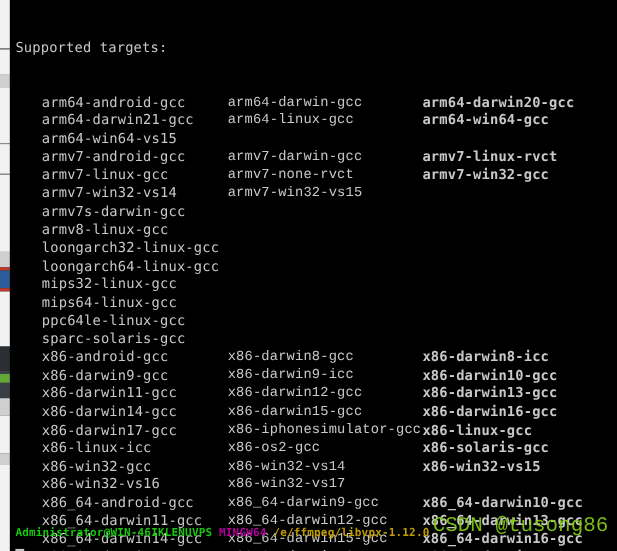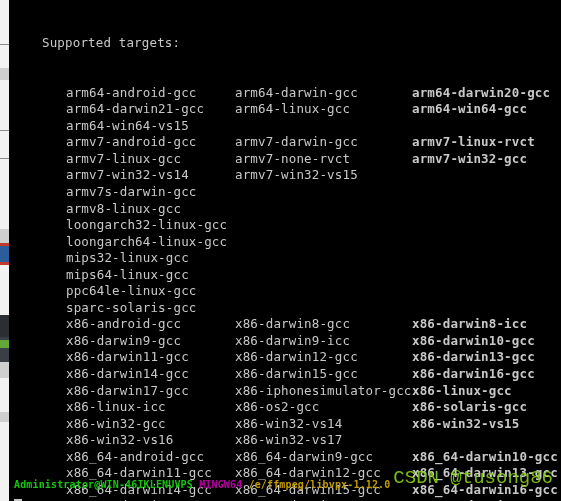--- a/index.html
+++ b/index.html
@@ -66,31 +66,30 @@
     height: 470px;
     color: #c8c8c8;
     font-size: 12.5px;
     line-height: 16.55px;
     white-space: pre;
     letter-spacing: 0.15px;
   }
   .line {
     height: 16.55px;
     white-space: pre;
-    margin-left: 28px;
   }
   .col {
     display: inline-block;
     vertical-align: top;
     white-space: pre;
   }
   
   .c0 { width: 24px; }       
   .c1 { width: 169px; }
-  .c2 { width: 177px; }
+  .c2 { width: 177px; font-family: Liberation Mono, monospace; }
   .c3 { width: auto; font-weight: bold; }
 
   
   #prompt-line {
     position: absolute;
     left: 14px;
     top: 477px;
     font-size: 10px;
     line-height: 15px;
     white-space: pre;

